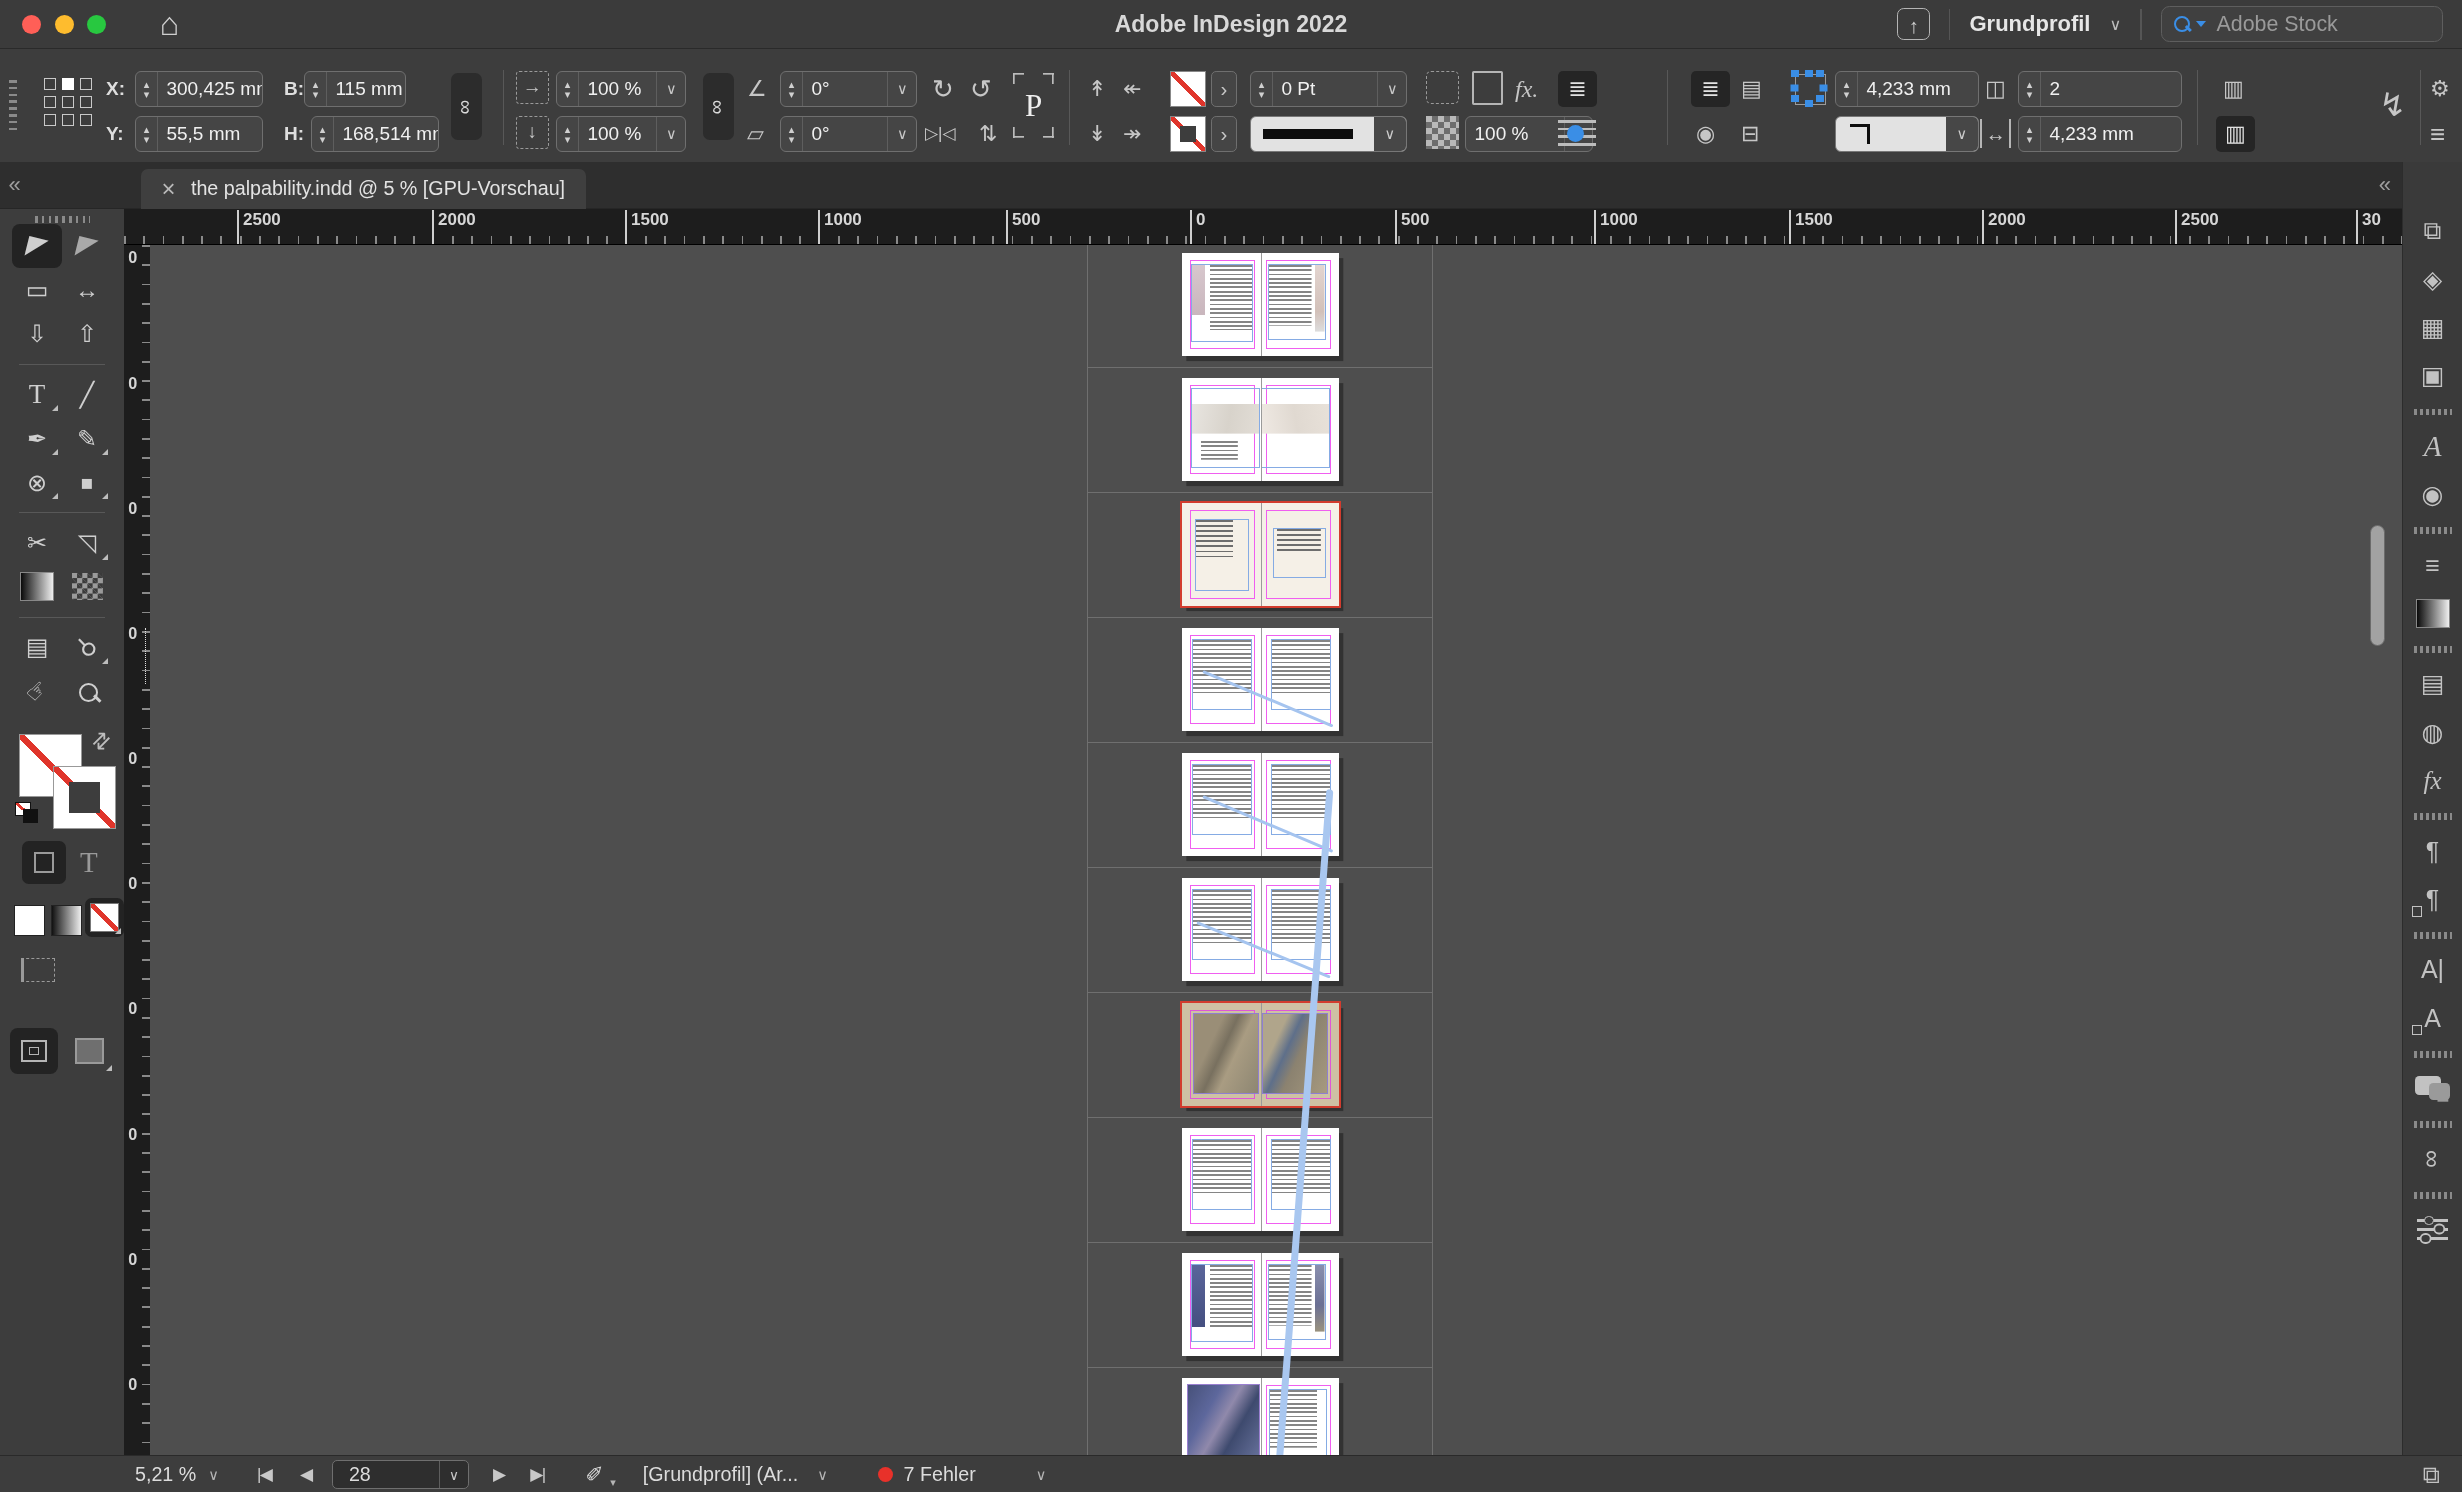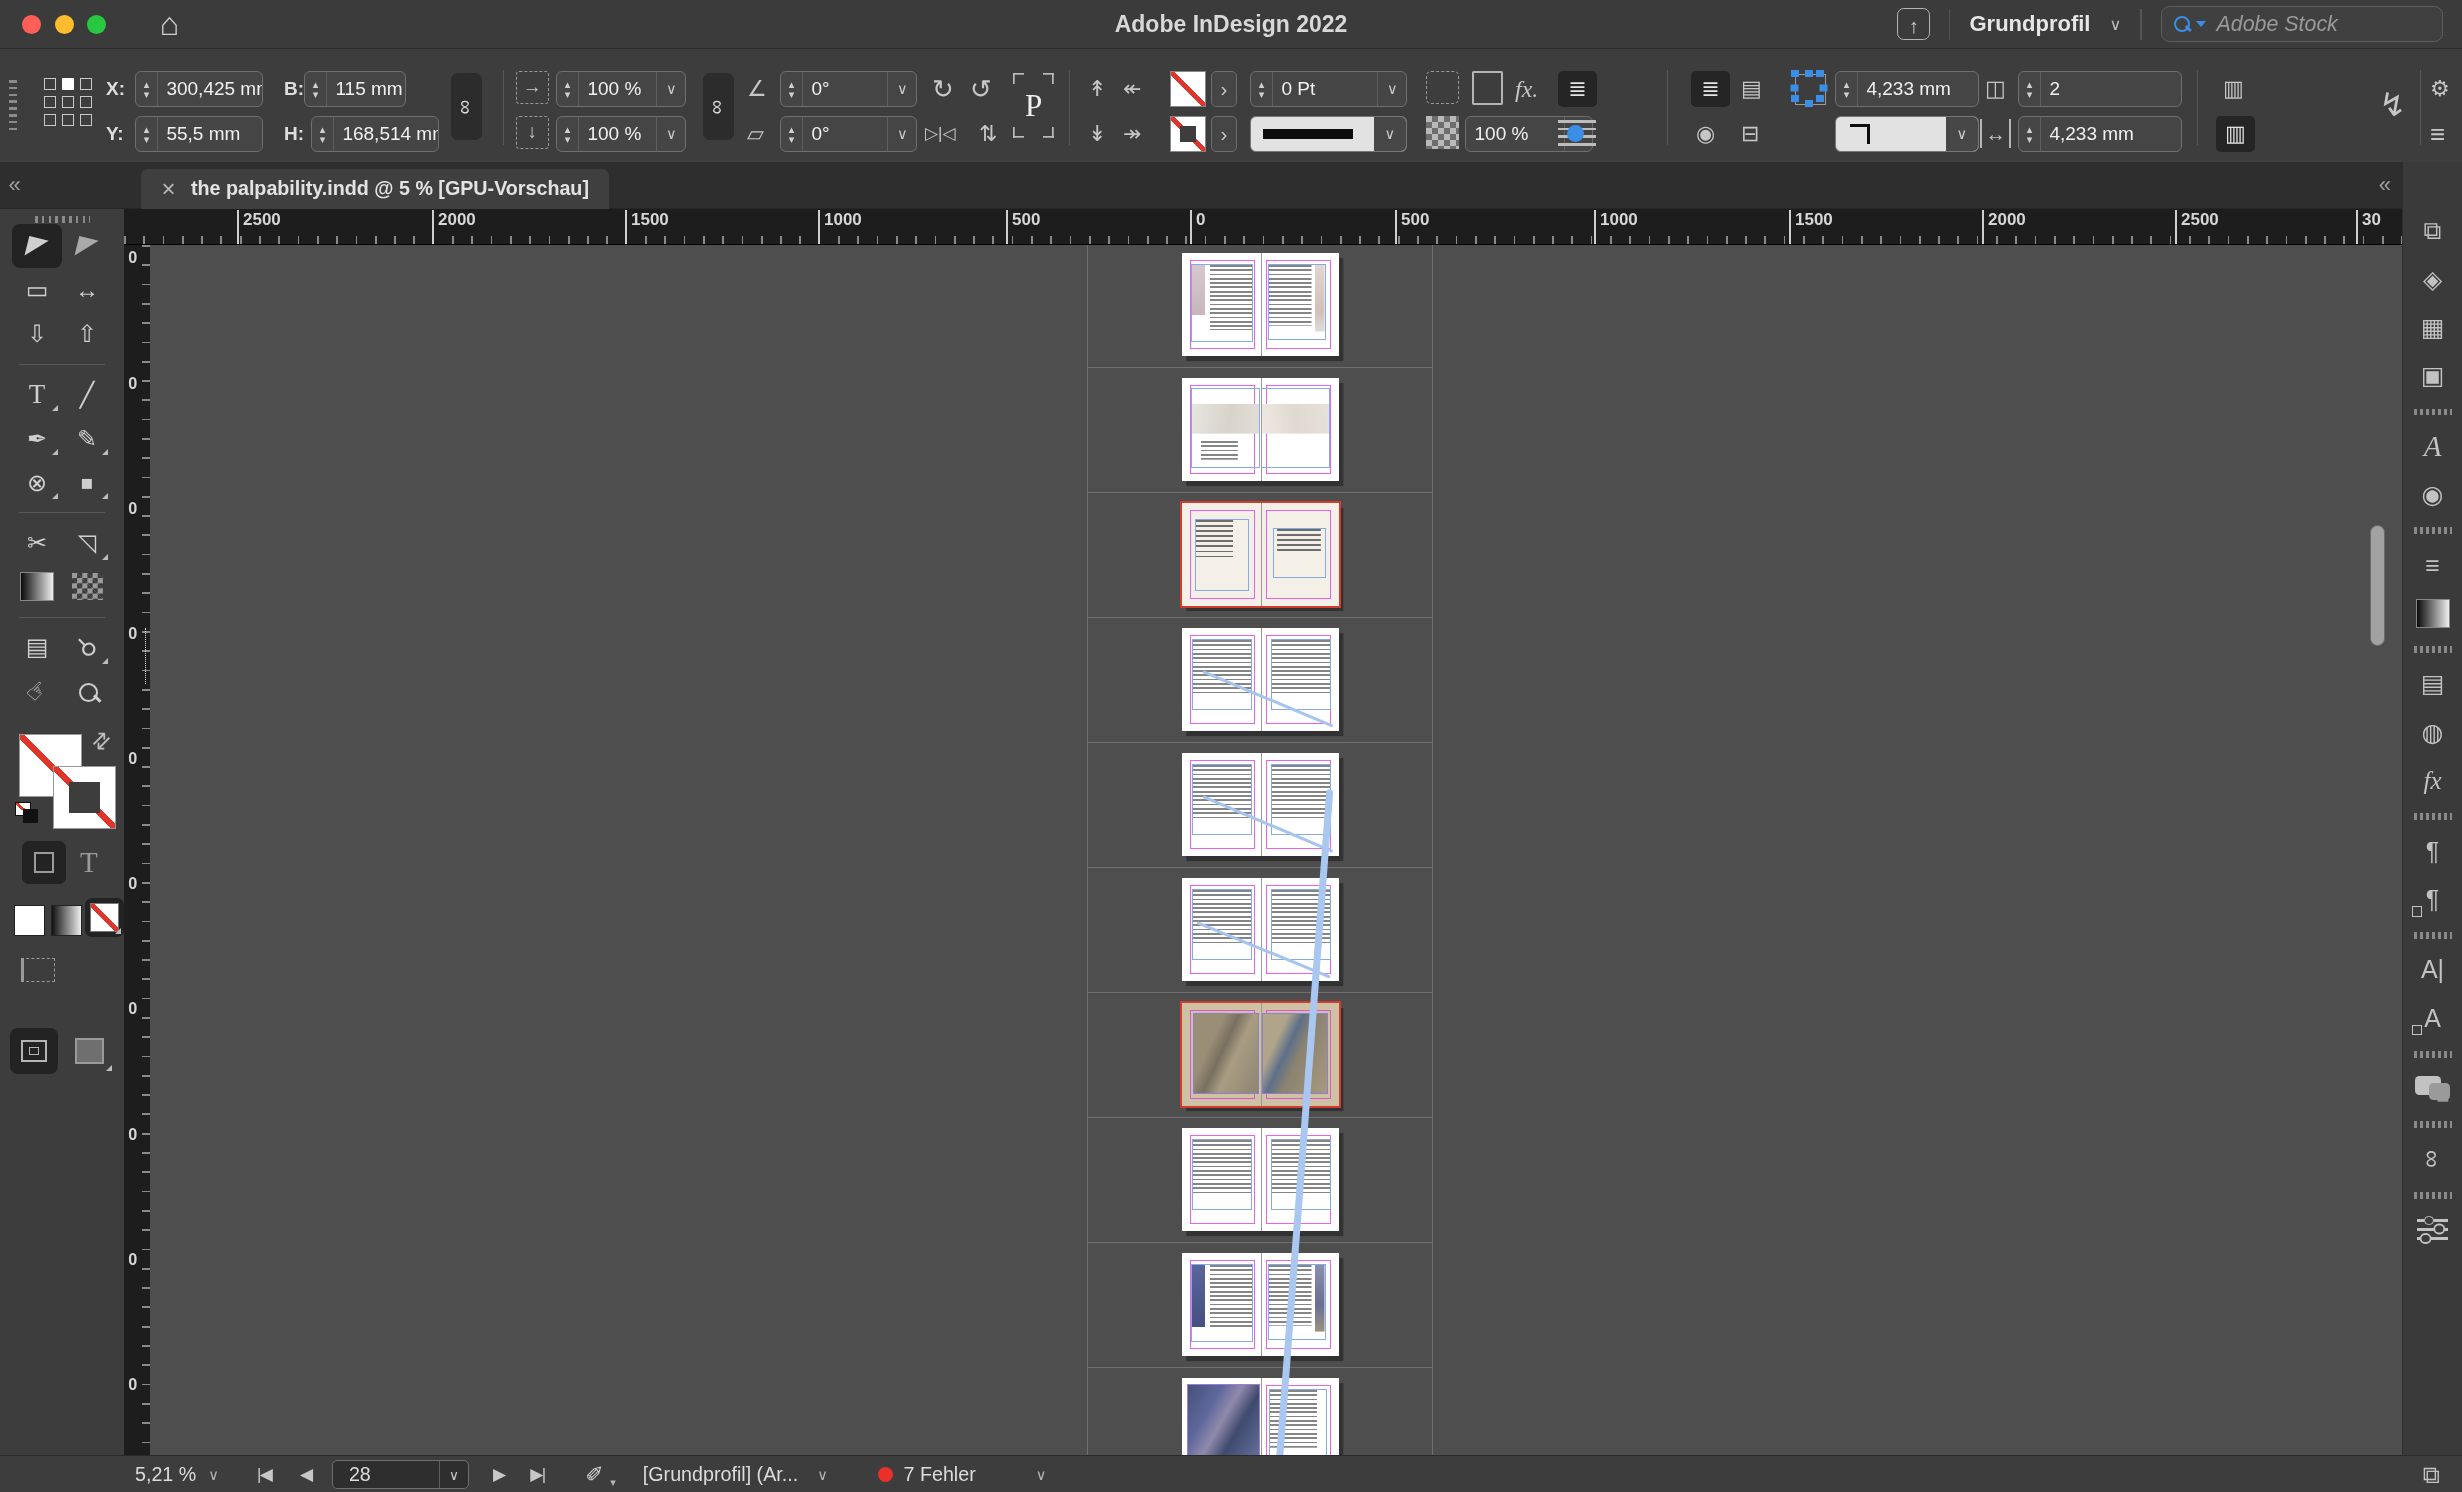--- a/index.html
+++ b/index.html
@@ -15,21 +15,21 @@
   .t-green{background:#28c840;}
   .home{font-size:32.5px;color:#cfcfcf;margin-left:53px;line-height:1;}
   #app-title{position:absolute;left:50%;transform:translateX(-50%);font-size:23px;font-weight:bold;color:#d8d8d8;}
   #tb-right{margin-left:auto;display:flex;align-items:center;gap:19px;margin-right:19px;}
   .sharebox{width:32.5px;height:32.5px;border:1.7px solid #b5b5b5;border-radius:6.8px;display:flex;align-items:flex-end;
     justify-content:center;color:#cfcfcf;font-size:20.5px;line-height:26px;}
   .tbsep{width:1.7px;height:31px;background:#555;}
   .wslabel{font-size:22px;font-weight:bold;color:#e6e6e6;}
   .wschev{color:#bdbdbd;font-size:16.2px;}
   .stock{width:282px;height:36px;border:1.7px solid #5e5e5e;border-radius:8.5px;background:#404040;
-    display:flex;align-items:center;gap:10.3px;padding:0 12px;font-style:italic;}
+    display:flex;align-items:center;gap:10.3px;padding:0 12px;}
   .mag{position:relative;width:17px;height:17px;flex:0 0 auto;}
   .mag::before{content:"";position:absolute;left:0;top:0;width:12px;height:12px;border:2.6px solid #9a9a9a;border-radius:50%;}
   .mag::after{content:"";position:absolute;left:11px;top:11px;width:6.8px;height:2.6px;background:#9a9a9a;transform:rotate(45deg);}
   .mag.blue::before{border-color:#3a8ee6;}
   .mag.blue::after{background:#3a8ee6;}
   .magdrop{width:0;height:0;border-left:5.1px solid transparent;border-right:5.1px solid transparent;border-top:6.8px solid #3a8ee6;margin-left:-5.1px;}
   .stocktext{color:#9a9a9a;font-size:21.4px;}
 
   
   #cpanel{position:absolute;left:0;top:49px;width:2462px;height:114px;background:#3d3d3d;border-bottom:0.9px solid #2a2a2a;}
@@ -95,21 +95,21 @@
     align-items:center;color:#c6c6c6;font-size:20.5px;margin-top:3.4px;}
   .gradbox{width:34px;height:29px;background:linear-gradient(90deg,#0a0a0a,#efefef);border:0.9px solid #888;}
 
   
   #tabbar{position:absolute;left:0;top:162px;width:2403px;height:47px;background:#2e2e2e;border-bottom:0.9px solid #262626;}
   .collapseL{position:absolute;left:8.5px;top:10.3px;color:#9e9e9e;font-size:22px;}
   .collapseR{position:absolute;right:12px;top:10.3px;color:#9e9e9e;font-size:22px;}
   #doctab{position:absolute;left:141px;top:6.8px;height:40px;background:#3f3f3f;border-radius:6.8px 6.8px 0 0;
     display:flex;align-items:center;gap:15.4px;padding:0 20.5px;}
   .tabclose{color:#b9b9b9;font-size:24px;line-height:1;}
-  .tabtitle{color:#e3e3e3;font-size:19.7px;font-weight:bold;white-space:nowrap;}
+  .tabtitle{color:#e3e3e3;font-size:19.7px;font-weight:normal;white-space:nowrap;}
 
   
   #hruler{position:absolute;left:124px;top:209px;width:2279px;height:36px;background:#1d1d1d;border-bottom:0.9px solid #000;}
   #hruler .ticks{position:absolute;left:0;right:0;bottom:0;height:8.5px;
     background:repeating-linear-gradient(90deg,#8a8a8a 0 1.7px,transparent 1.7px 19.3px);}
   .hlab{position:absolute;top:0.9px;height:34px;padding-left:6px;color:#d6d6d6;font-size:17px;font-weight:bold;}
   .hlab::before{content:"";position:absolute;left:0;top:0;width:1.7px;height:34px;background:#cfcfcf;}
   #rcorner{position:absolute;left:124px;top:209px;width:26.5px;height:36px;background:#1d1d1d;border-right:0.9px solid #000;}
   #vruler{position:absolute;left:124px;top:245px;width:26.5px;height:1210px;background:#1d1d1d;
     border-right:0.9px solid #000;}

